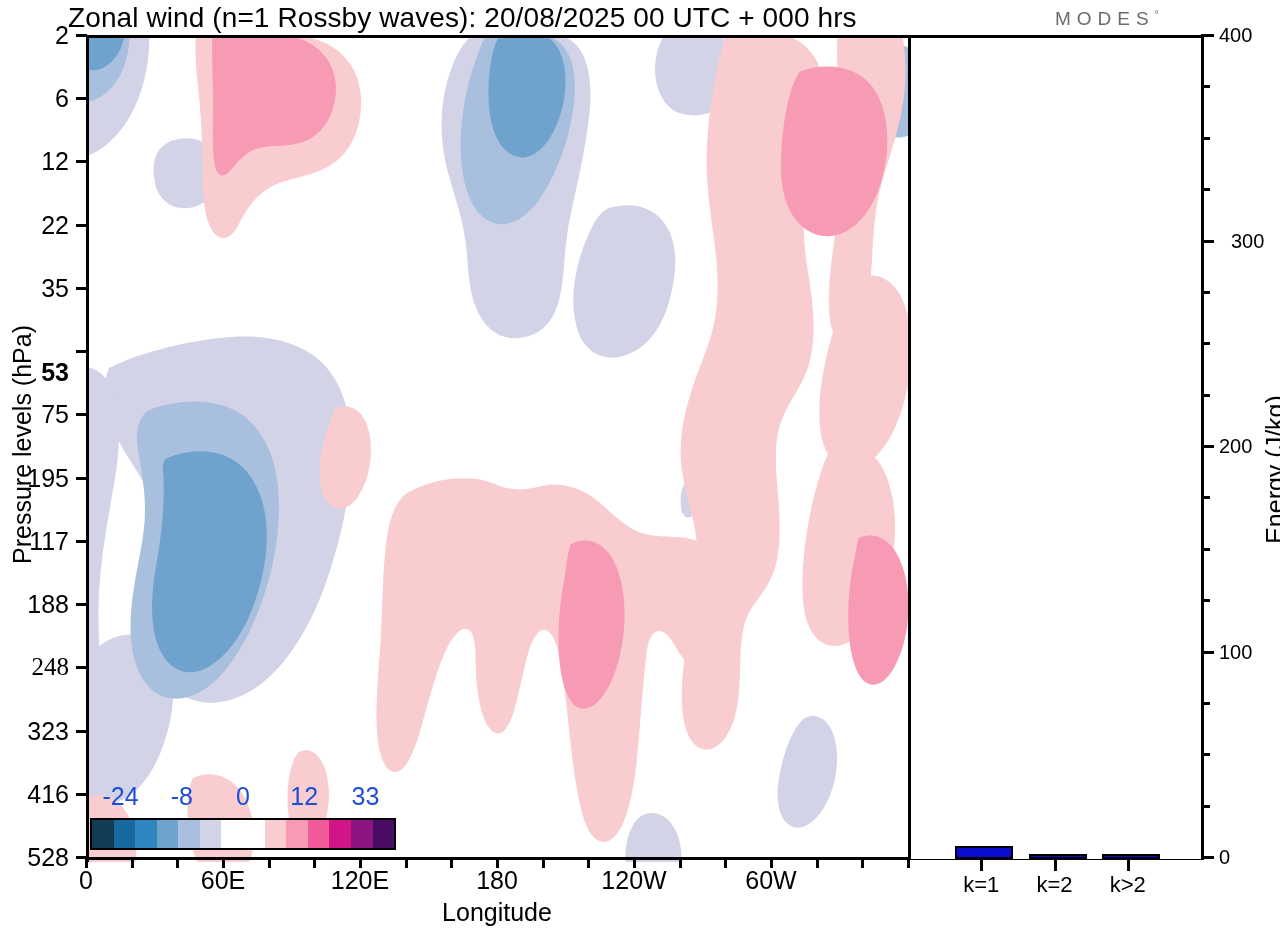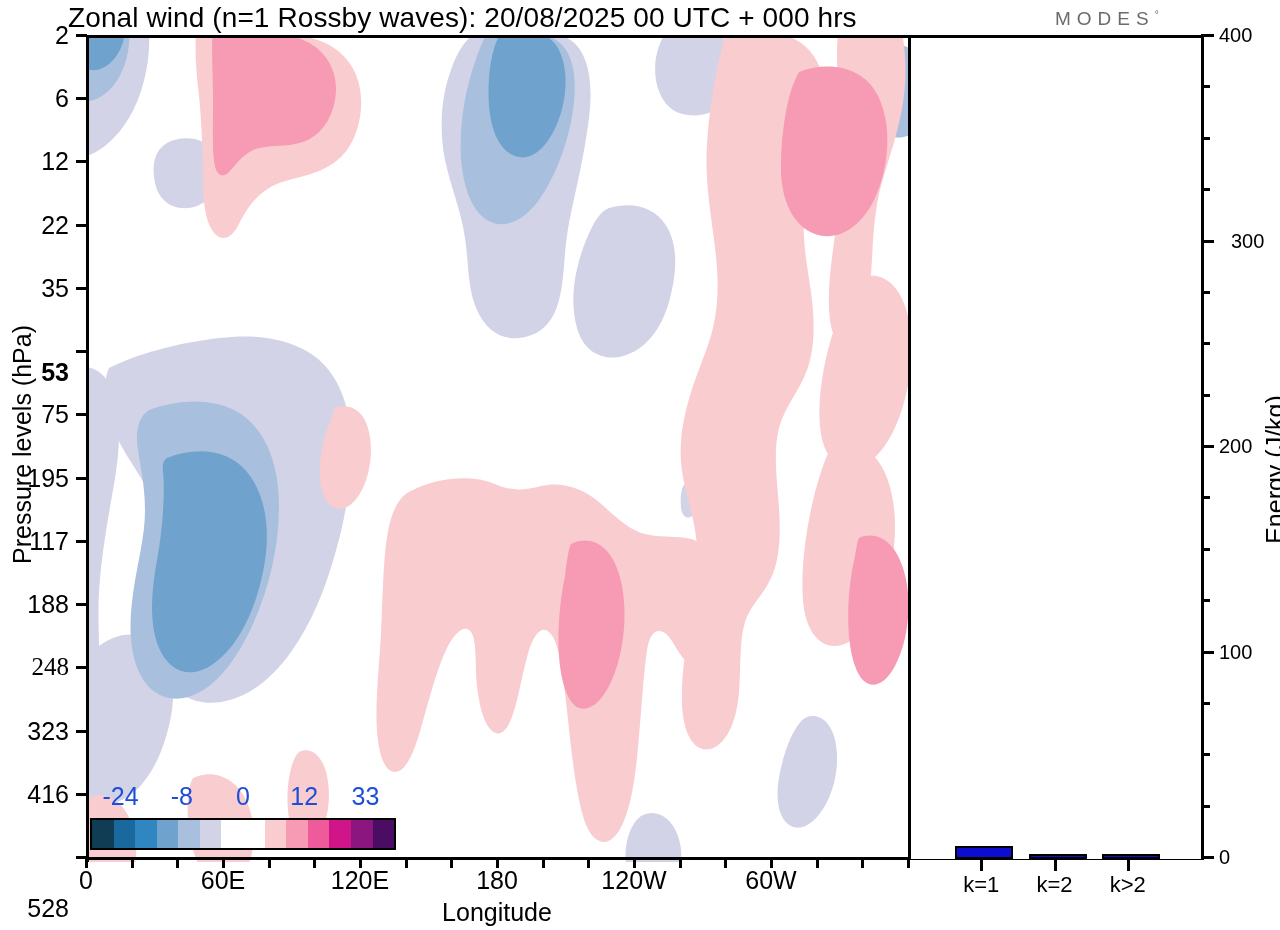--- a/index.html
+++ b/index.html
@@ -154,21 +154,21 @@
       <div class="ylab" style="top: 224.692px;">22</div>
       <div class="ylab" style="top: 287.923px; text-align: center;">35</div>
       <div class="ylab" style="top: 372px; font-weight: bold;">53</div>
       <div class="ylab" style="top: 414.385px;">75</div>
       <div class="ylab" style="top: 477.615px;">195</div>
       <div class="ylab" style="top: 540.846px;">117</div>
       <div class="ylab" style="top: 604.077px;">188</div>
       <div class="ylab" style="top: 667.308px; font-family: Liberation Serif, serif;">248</div>
       <div class="ylab" style="top: 730.538px;">323</div>
       <div class="ylab" style="top: 793.769px; margin-left: 48px;">416</div>
-      <div class="ylab" style="top: 908px;">528</div>
+      <div class="ylab" style="top: 857px;">528</div>
     </div>
   <div id="ytitle">Pressure levels (hPa)</div>
 
   <div id="xticks">
       <div class="tick xtick" style="left: 85px;"></div>
       <div class="tick xtick" style="left: 130.667px;"></div>
       <div class="tick xtick" style="left: 176.333px;"></div>
       <div class="tick xtick" style="left: 222px;"></div>
       <div class="tick xtick" style="left: 267.667px;"></div>
       <div class="tick xtick" style="left: 313.333px;"></div>

